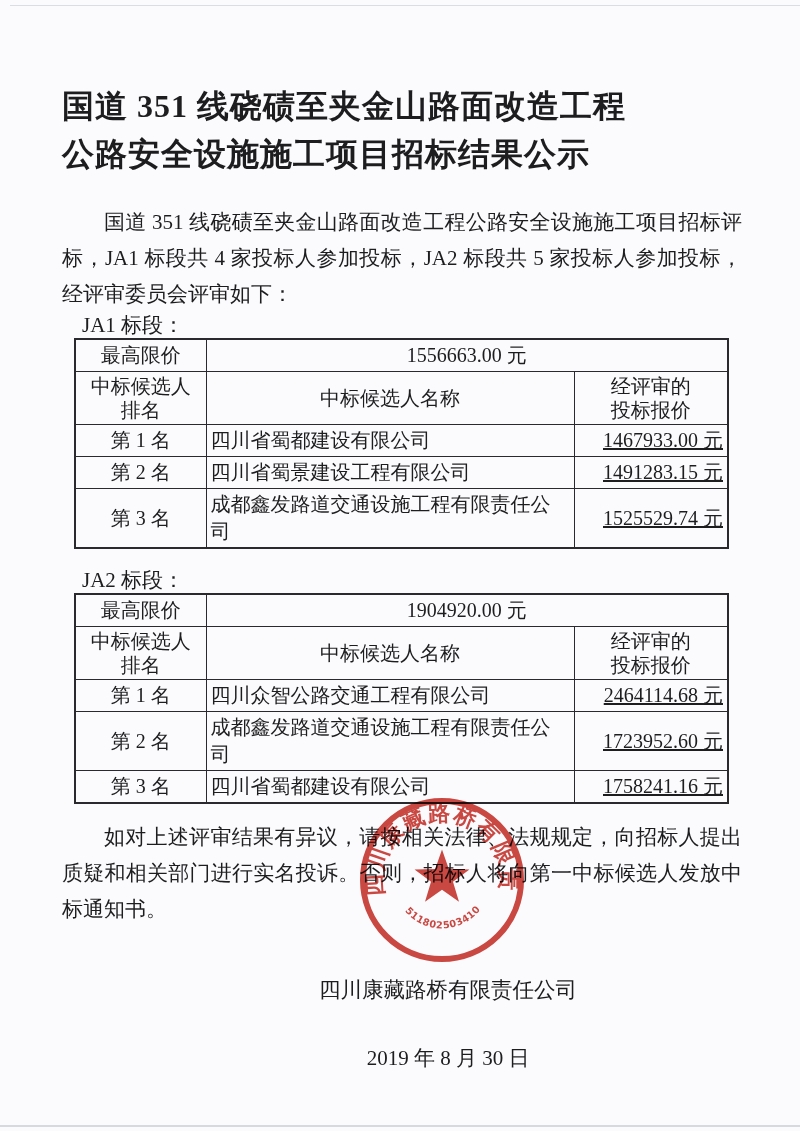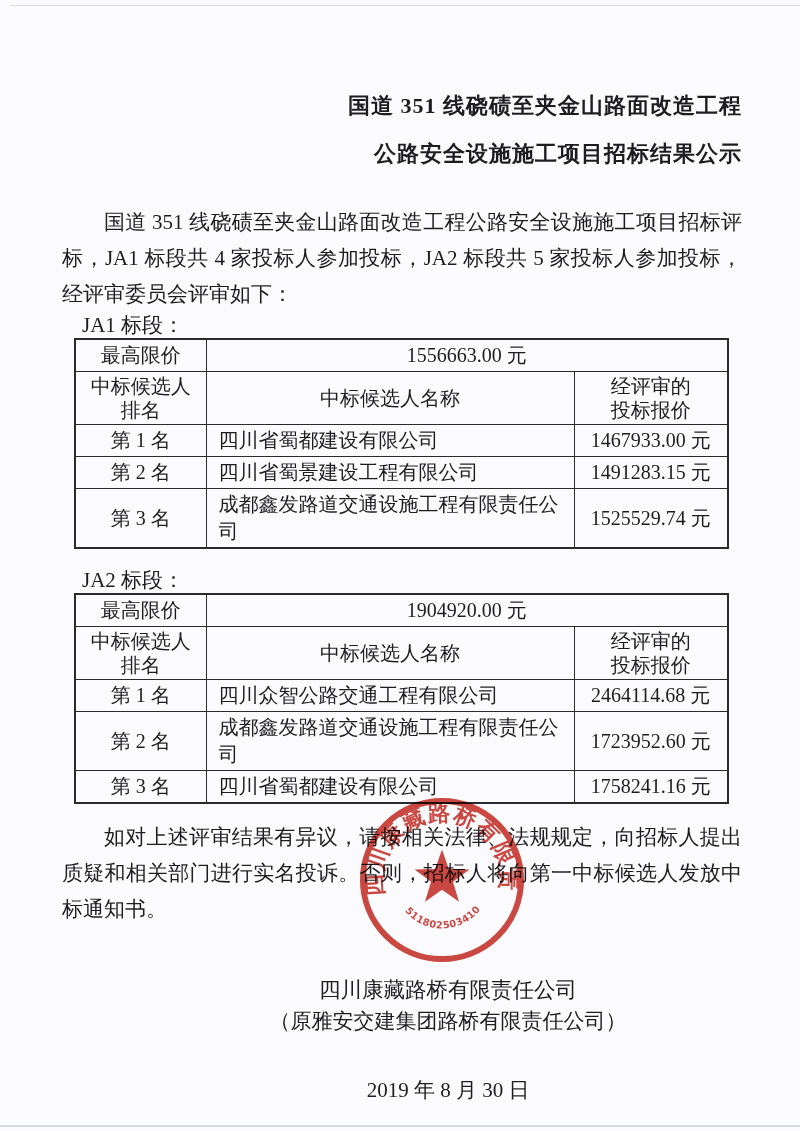--- a/index.html
+++ b/index.html
@@ -6,40 +6,40 @@
   html,body { margin:0; padding:0; }
   body {
     width:800px; height:1131px; position:relative; overflow:hidden;
     background:#fbfbfd; color:var(--ink);
     font-family:"Liberation Serif","DejaVu Serif",serif;
   }
   .page { position:absolute; inset:0; padding:0 58px 0 62px; box-sizing:border-box; }
   .edge-top { position:absolute; top:5px; left:10px; right:0; height:1px; background:#dadde2; }
   .edge-bottom { position:absolute; bottom:4px; left:0; right:0; height:2px; background:#d6dade; }
 
-  .doc-title { margin:82px 0 0; text-align:right; font-size:22px; line-height:48px;
+  .doc-title { margin:82px 0 0; text-align:left; font-size:32px; line-height:48px;
     font-weight:bold; letter-spacing:1px; }
   .doc-title span { display:block; }
 
   .para { font-size:21px; line-height:36px; text-align:justify; text-indent:2em; margin:0; }
   .intro { margin-top:26px; }
 
   .section-label { margin:2px 0 2px 20px; font-size:21px; line-height:22px; }
   .gap-top { margin-top:20px; }
 
   table.bid-table {
     border-collapse:collapse; table-layout:fixed;
     margin:2px 0 0 12px; width:653px;
     font-size:20px; border:2px solid var(--line);
   }
-  table.bid-table td { border:1.5px solid var(--line); padding:2px 12px; height:23px; }
+  table.bid-table td { border:1.5px solid var(--line); padding:2px 4px; height:23px; }
   tr.r-head td { height:44px; line-height:24px; }
   .center { text-align:center; }
   td.cell-name { text-align:left; padding-left:12px; }
-  td.cell-price { text-align:center; padding-left:8px; }
+  td.cell-price { text-align:right; padding-left:8px;text-decoration:underline; }
 
   .notice { margin-top:15px; }
   .publicity { margin-top:0; }
 
   .signature { position:relative; left:46px; text-align:center; margin-top:48px; }
   .issuer { font-size:21.5px; line-height:30px; }
   .issuer-former { font-size:21px; line-height:32px; }
   .issue-date { font-size:21px; line-height:26px; margin-top:40px; }
 
   .seal {
@@ -150,21 +150,20 @@
         <td class="cell-name">四川省蜀都建设有限公司</td>
         <td class="cell-price">1758241.16 元</td>
       </tr>
     </tbody>
   </table>
 
   <p class="para notice">如对上述评审结果有异议，请按相关法律、法规规定，向招标人提出质疑和相关部门进行实名投诉。否则，招标人将向第一中标候选人发放中标通知书。</p>
 
   <div class="signature">
     <div class="issuer">四川康藏路桥有限责任公司</div>
-    <div class="issuer-former">（原雅安交建集团路桥有限责任公司）</div>
     <div class="issue-date">2019 年 8 月 30 日</div>
   </div>
 
   <div class="seal">
     <svg viewBox="0 0 200 200">
       <defs>
         <path id="arcTop" d="M 34.2 123.9 A 70 70 0 1 1 165.8 123.9"></path>
         <path id="arcBottom" d="M 55 135 A 57 57 0 0 0 145 135"></path>
       </defs>
       <circle class="ring" cx="100" cy="100" r="93"></circle>

